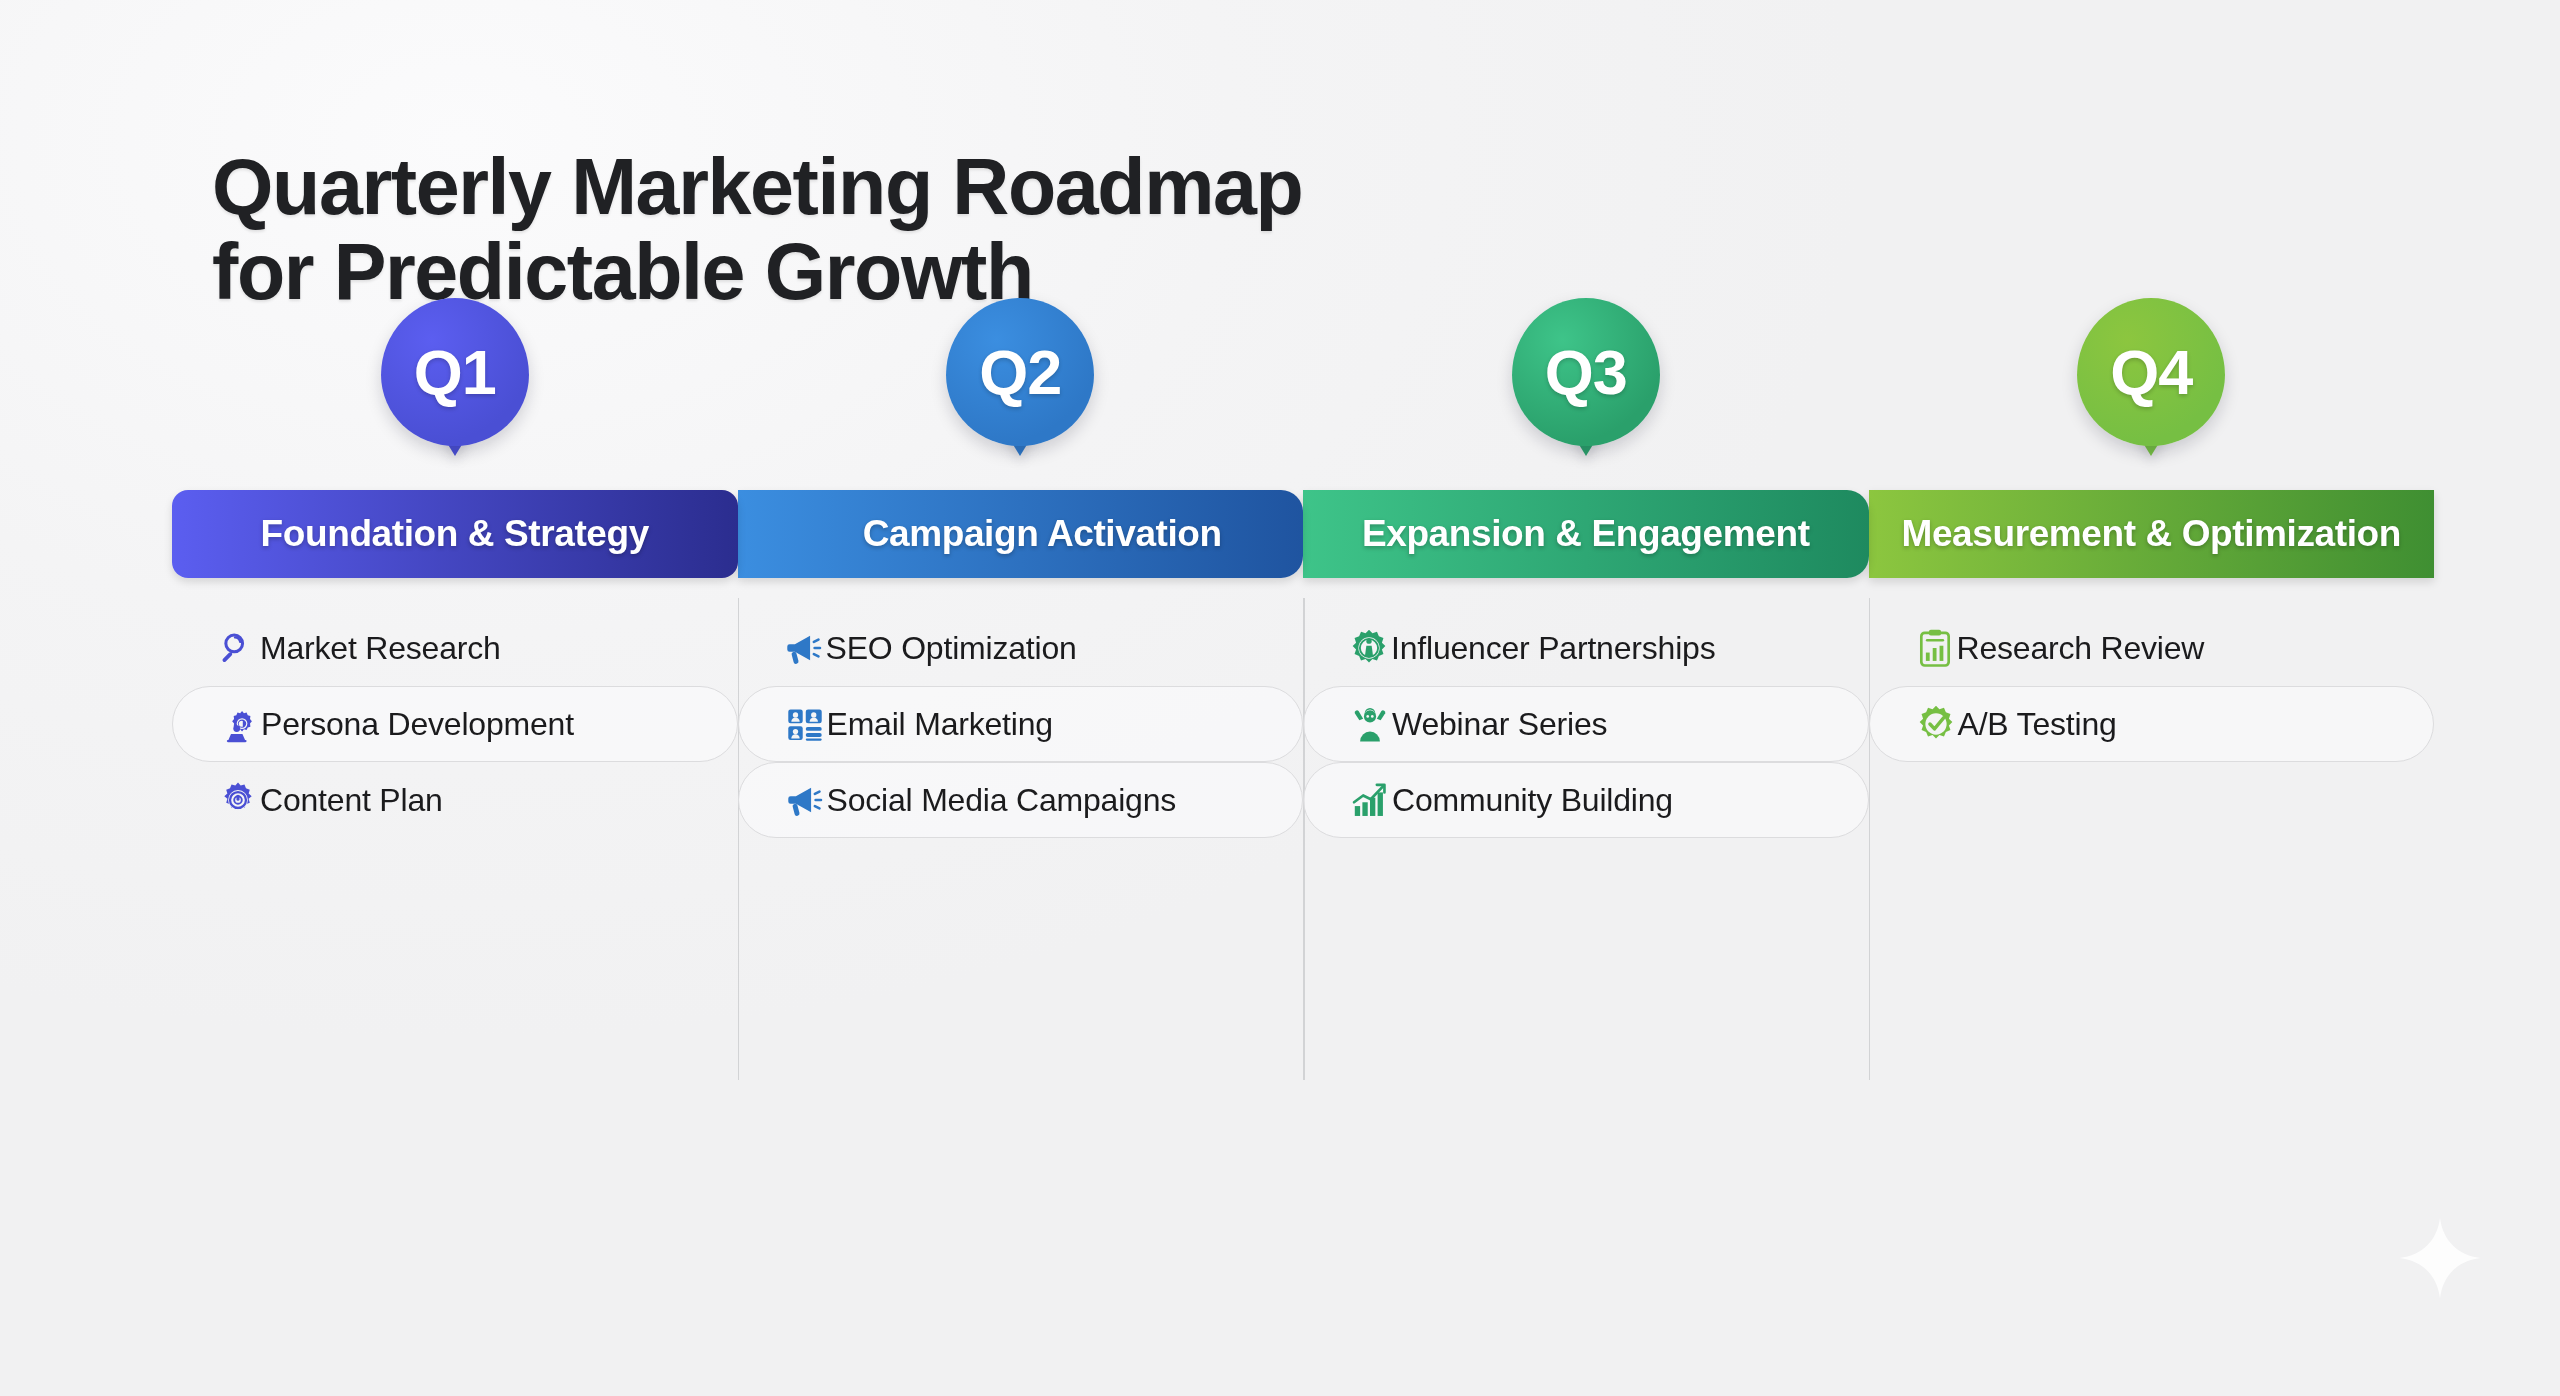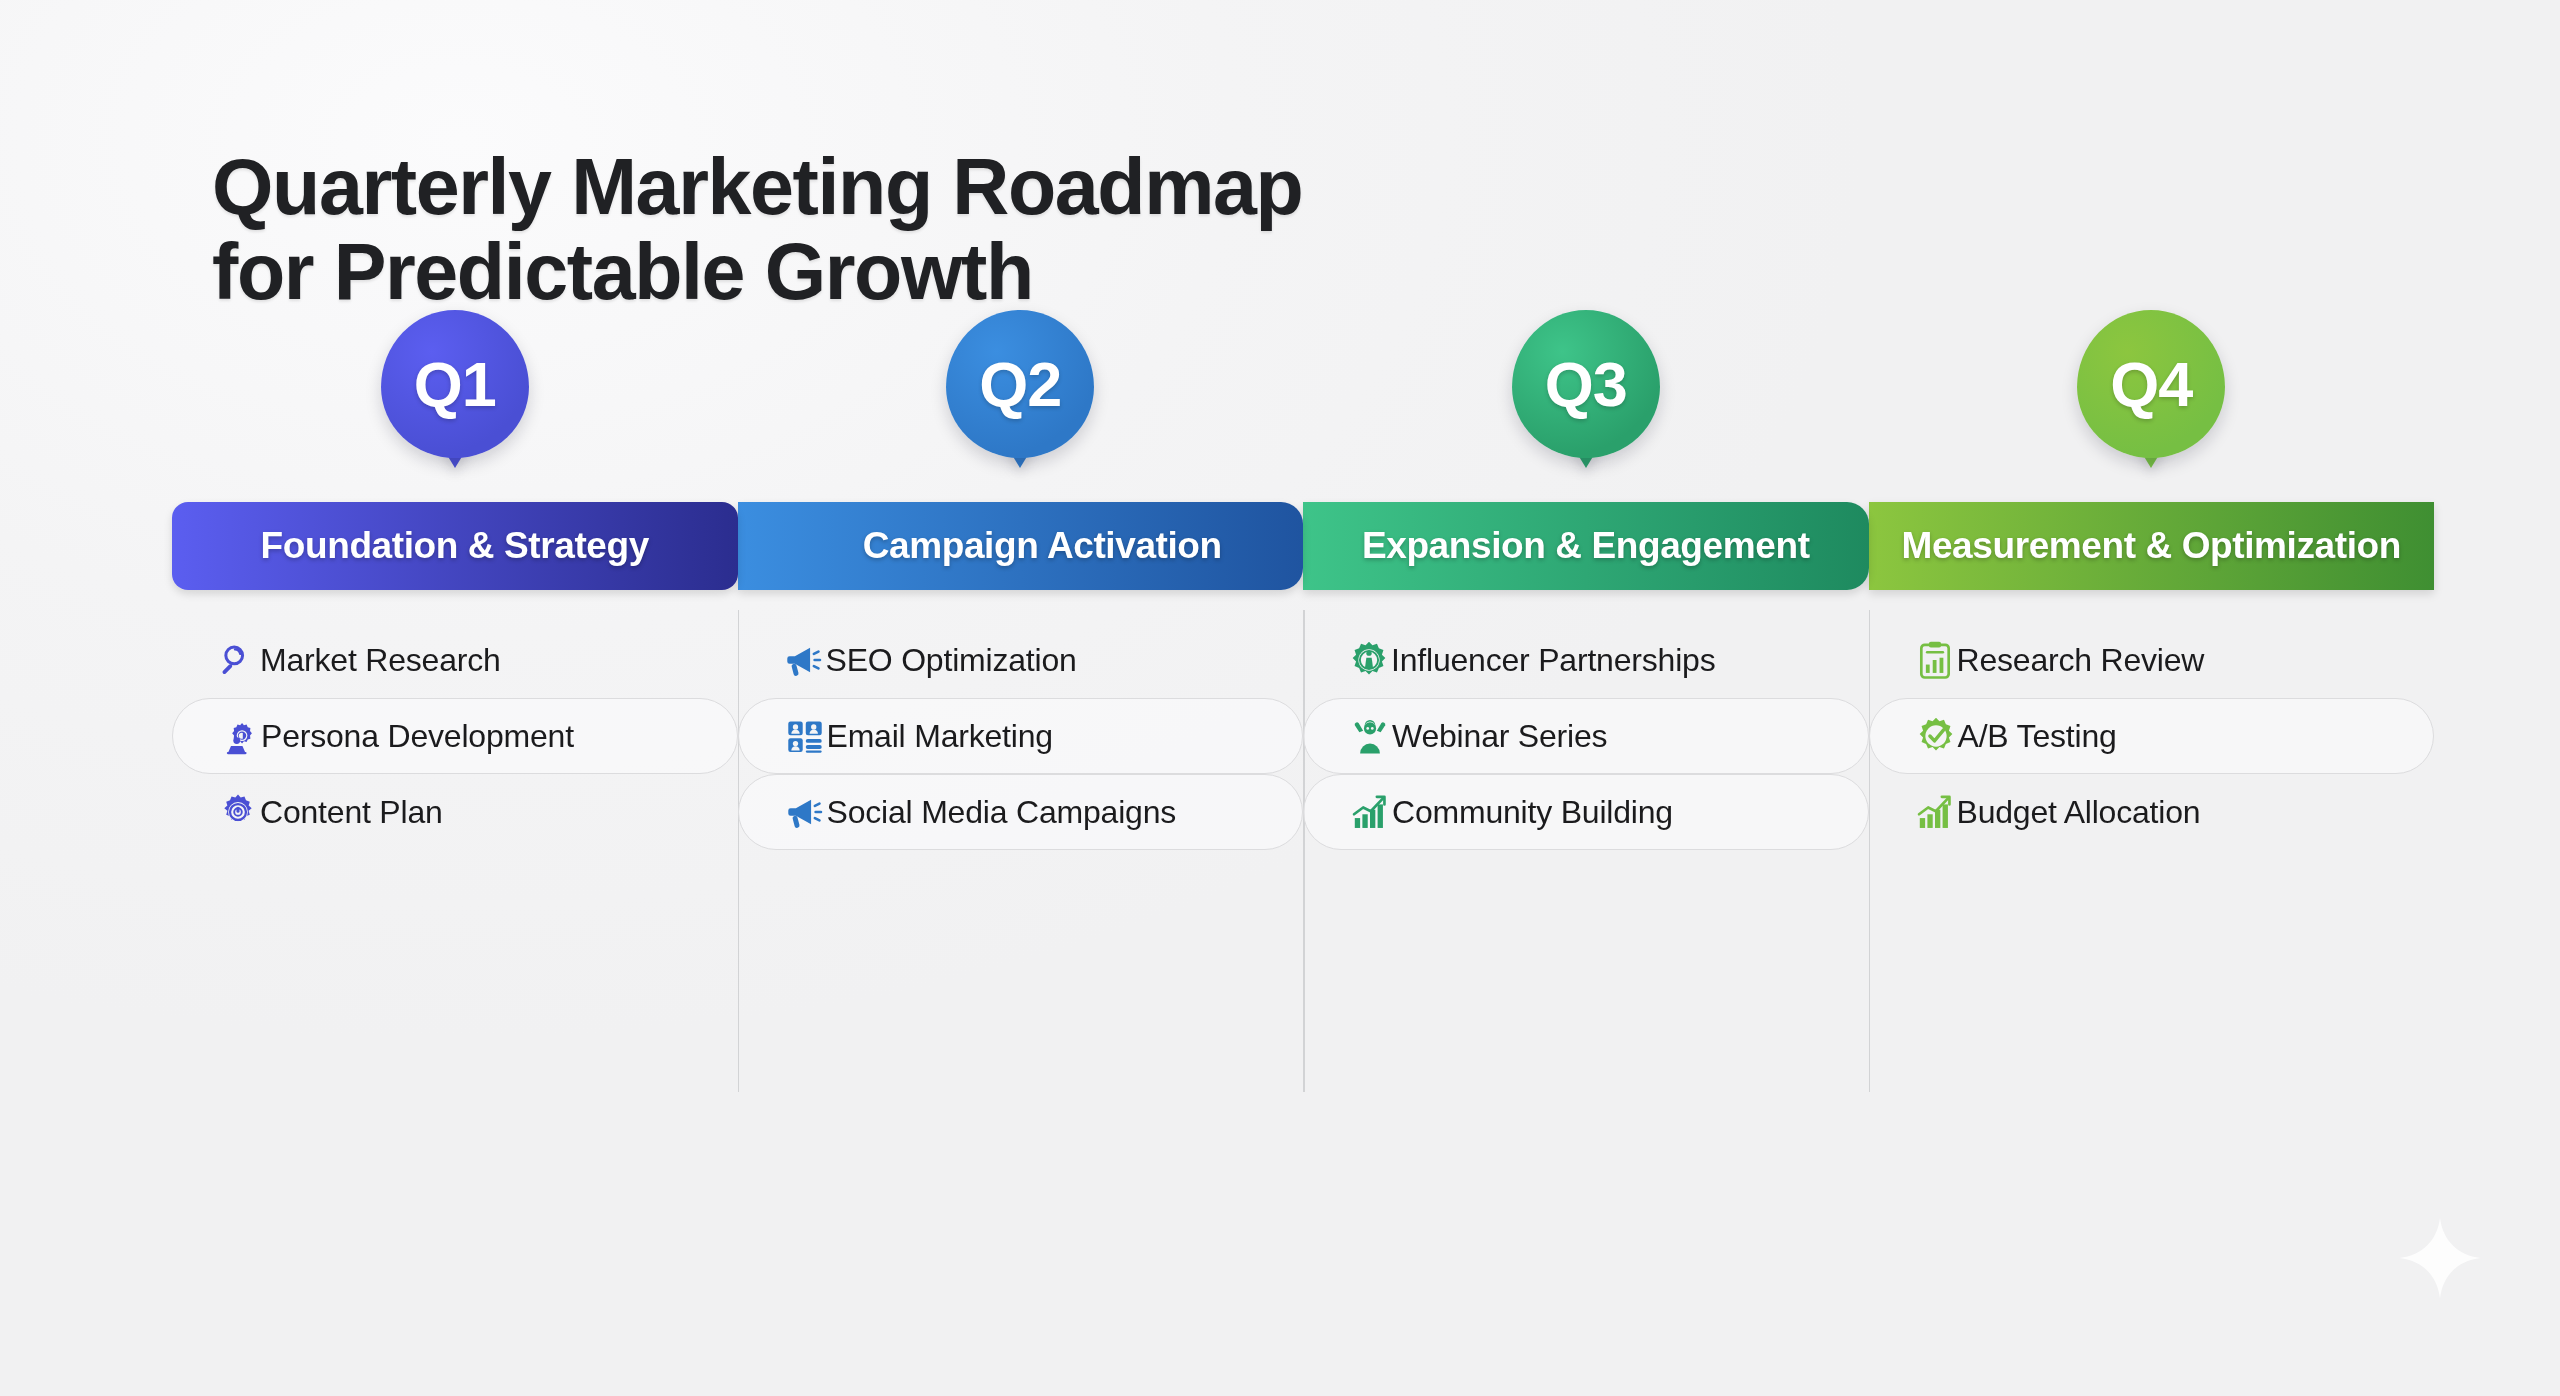--- a/index.html
+++ b/index.html
@@ -41,21 +41,20 @@
     text-shadow: 0 2px 3px rgba(0,0,0,0.10);
   }
 
   
   #roadmap {
     position: absolute;
     left: 172px;
     top: 490px;
     width: 2262px;
     height: 620px;
-    margin-top: 12px;
   }
 
   .columns {
     position: absolute;
     inset: 0;
     display: flex;
   }
 
   .column {
     position: relative;
@@ -394,33 +393,20 @@
             <div class="item alt">
               <span class="item-icon">
                 <svg viewBox="0 0 100 100">
                   <path d="M50 2 l9 9 12-4 5 12 12 5 -4 12 9 9 -9 9 4 12 -12 5 -5 12 -12-4 -9 9 -9-9 -12 4 -5-12 -12-5 4-12 -9-9 9-9 -4-12 12-5 5-12 12 4z" fill="#76bf43"></path>
        <circle cx="50" cy="50" r="28" fill="#f4f4f5"></circle>
        <path d="M34 50 L46 63 L70 34" fill="none" stroke="#76bf43" stroke-width="9" stroke-linecap="round" stroke-linejoin="round"></path>
                 </svg>
               </span>
        <span class="item-label">A/B Testing</span>
             </div>
-            <div class="item">
-              <span class="item-icon">
-                <svg viewBox="0 0 100 100">
-                  <rect x="10" y="66" width="14" height="26" fill="#76bf43"></rect>
-       <rect x="30" y="56" width="14" height="36" fill="#76bf43"></rect>
-       <rect x="50" y="44" width="14" height="48" fill="#76bf43"></rect>
-       <rect x="70" y="30" width="14" height="62" fill="#76bf43"></rect>
-       <path d="M8 56 L32 38 L52 48 L86 12" fill="none" stroke="#76bf43" stroke-width="7" stroke-linecap="round" stroke-linejoin="round"></path>
-       <path d="M68 10 h20 v20" fill="none" stroke="#76bf43" stroke-width="7" stroke-linecap="round" stroke-linejoin="round"></path>
-                </svg>
-              </span>
-       <span class="item-label">Budget Allocation</span>
-            </div>
           </div>
         </div>
       </div>
   </div>
 
   <svg id="sparkle" viewBox="0 0 100 100">
     <path d="M50 4 C53 30 70 47 96 50 C70 53 53 70 50 96 C47 70 30 53 4 50 C30 47 47 30 50 4 Z" fill="#ffffff" opacity="0.85"></path>
   </svg>
 
 </div>

